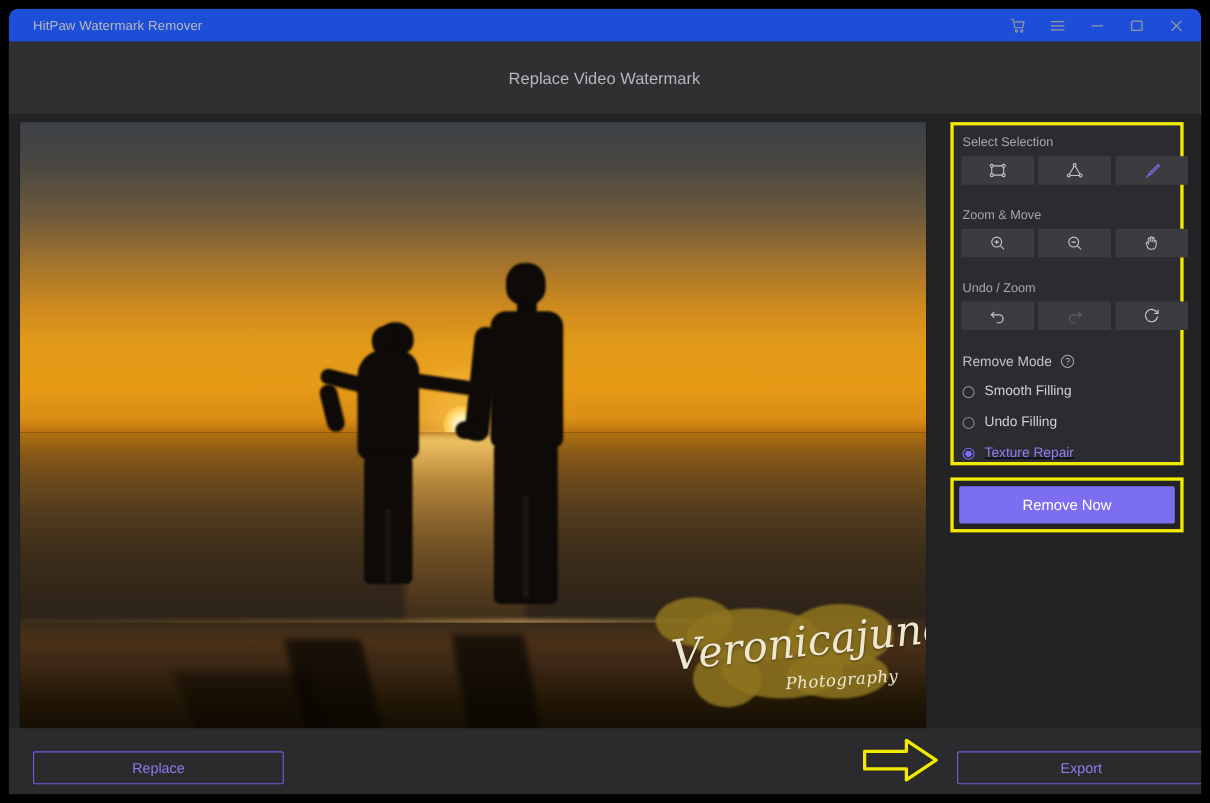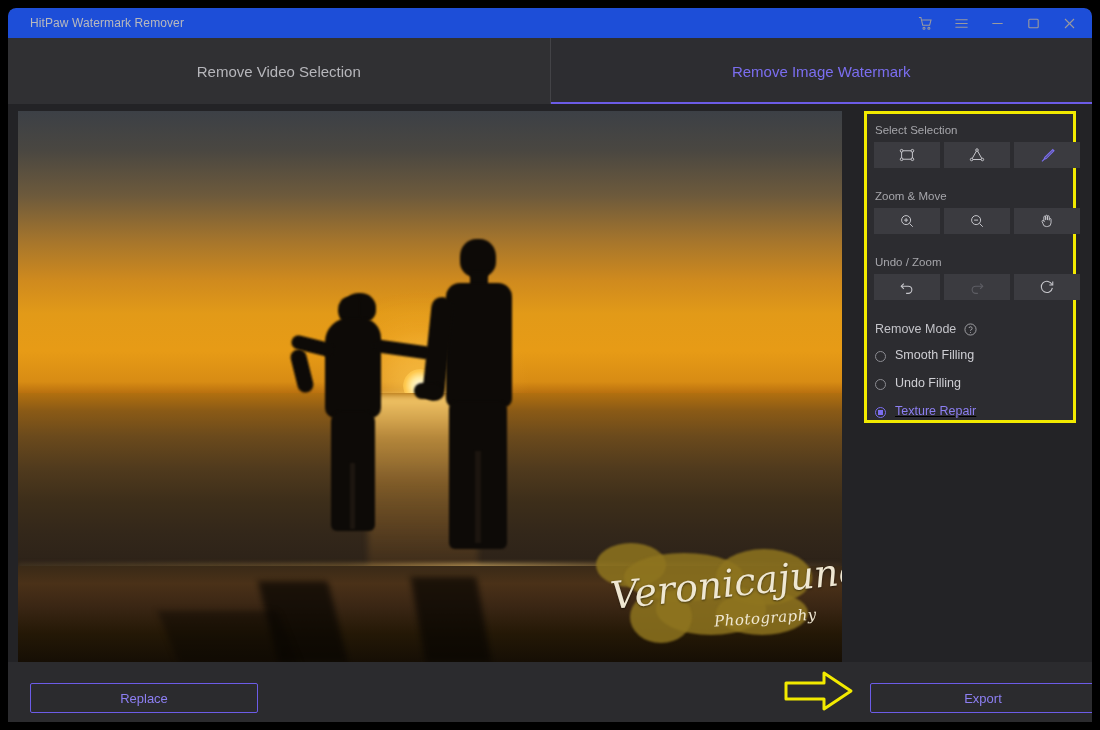--- a/index.html
+++ b/index.html
@@ -435,24 +435,21 @@
           <svg width="15" height="15" viewBox="0 0 16 16" stroke="currentColor" stroke-width="1.2">
             <line x1="3.2" y1="3.2" x2="12.8" y2="12.8"></line>
             <line x1="12.8" y1="3.2" x2="3.2" y2="12.8"></line>
           </svg>
         </div>
       </div>
     </div>
 
     <div class="tabs">
       <div class="tab inactive">
-        <span>Remove Video Selection</span>
-      </div>
-      <div class="tab active">
-        <span>Remove Image Watermark</span>
+        <span>Replace Video Watermark</span>
       </div>
     </div>
 
     <div class="body-area">
 
       <div class="canvas-wrap">
         <div class="photo">
           <div class="sky"></div>
           <div class="sun-glow"></div>
           <div class="sun"></div>
@@ -588,20 +585,23 @@
         <div class="radio-row" style="left:8px;top:262px;">
           <span class="radio-dot"></span>
           <span class="radio-label">Undo Filling</span>
         </div>
         <div class="radio-row selected" style="left:8px;top:290px;text-decoration:underline;">
           <span class="radio-dot"></span>
           <span class="radio-label">Texture Repair</span>
         </div>
       </div>
 
+      <div class="remove-wrap">
+        <button class="remove-btn">Remove Now</button>
+      </div>
     </div>
 
     <div class="bottombar">
       <button class="ghost-btn" id="replace-btn">Replace</button>
       <button class="ghost-btn" id="export-btn">Export</button>
     </div>
   </div>
 
   <div class="arrow-annot">
     <svg width="72" height="44" viewBox="0 0 72 44" fill="none" stroke="#f2ea00" stroke-width="3" stroke-linejoin="round">

